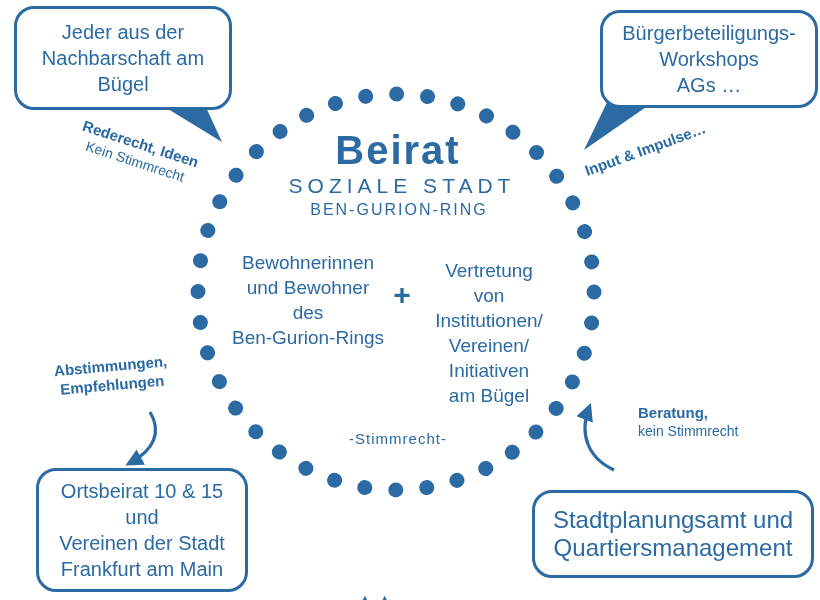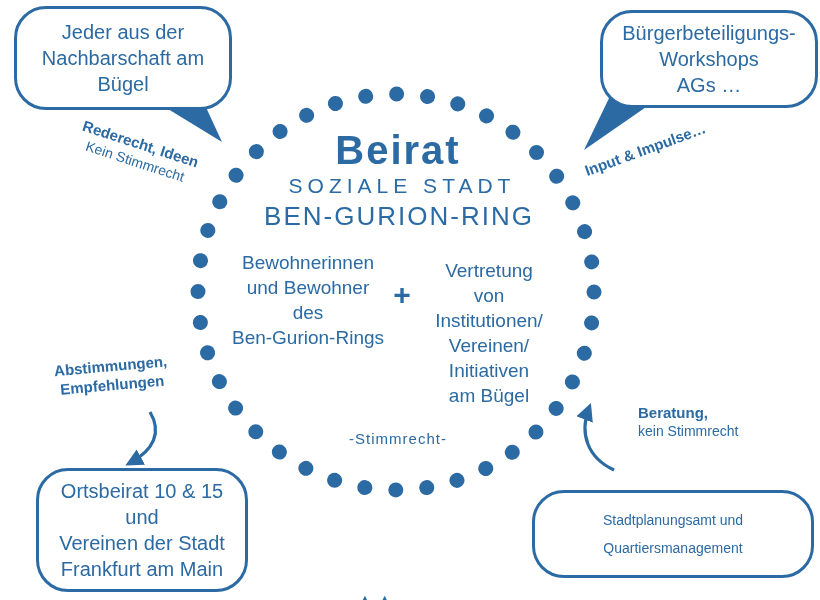--- a/index.html
+++ b/index.html
@@ -1,26 +1,26 @@
 <!DOCTYPE html>
 <html><head>
 <meta charset="utf-8">
 <style>
   html,body{margin:0;padding:0;background:#fff;}
   .stage{position:relative;width:820px;height:600px;overflow:hidden;
          font-family:"Liberation Sans",sans-serif;color:#2b6aa3;background:#fff;}
   svg.layer{position:absolute;left:0;top:0;}
-  .bubble{position:absolute;background:#fff;border:3px solid #2b6aa3;border-radius:32px;
+  .bubble{position:absolute;background:#fff;border:3px solid #2b6aa3;border-radius:20px;
           display:flex;flex-direction:column;justify-content:center;text-align:center;
           font-size:20px;line-height:26px;}
   .abs{position:absolute;white-space:nowrap;}
   .cx{transform:translateX(-50%);text-align:right;}
   .title{font-size:40px;font-weight:bold;letter-spacing:2px;}
   .sub1{font-size:21px;letter-spacing:5px;}
-  .sub2{font-size:26px;letter-spacing:2px;}
+  .sub2{font-size:16px;letter-spacing:2px;}
   .grp{font-size:19px;line-height:25px;text-align:center;}
   .plus{font-size:30px;font-weight:bold;}
   .note{font-size:15px;letter-spacing:1px;}
   .lbl{position:absolute;font-size:15px;line-height:19px;white-space:nowrap;}
   .lbl .b{font-weight:bold;}
   .lbl .n{font-weight:normal;font-size:14px;}
   .tc{text-align:center;}
   .crop{position:absolute;overflow:hidden;height:9px;font-size:14px;font-weight:bold;letter-spacing:6px;}
 </style>
 </head>
@@ -53,21 +53,21 @@
     <div>AGs …</div>
   </div>
 
   <div class="bubble" style="left:36px;top:468px;width:206px;height:118px;">
     <div>Ortsbeirat 10 &amp; 15</div>
     <div>und</div>
     <div>Vereinen der Stadt</div>
     <div>Frankfurt am Main</div>
   </div>
 
-  <div class="bubble" style="left:532px;top:490px;width:276px;height:82px;font-size:14px;line-height:28px;">
+  <div class="bubble" style="left:532px;top:490px;width:276px;height:82px;font-size:24px;line-height:28px;">
     <div>Stadtplanungsamt und</div>
     <div>Quartiersmanagement</div>
   </div>
 
   <div class="abs cx title" style="left:398px;top:128px;">Beirat</div>
   <div class="abs cx sub1" style="left:402px;top:174px;">SOZIALE STADT</div>
   <div class="abs cx sub2" style="left:399px;top:201px;">BEN-GURION-RING</div>
 
   <div class="abs cx grp" style="left:308px;top:250px;">
     <div>Bewohnerinnen</div>

